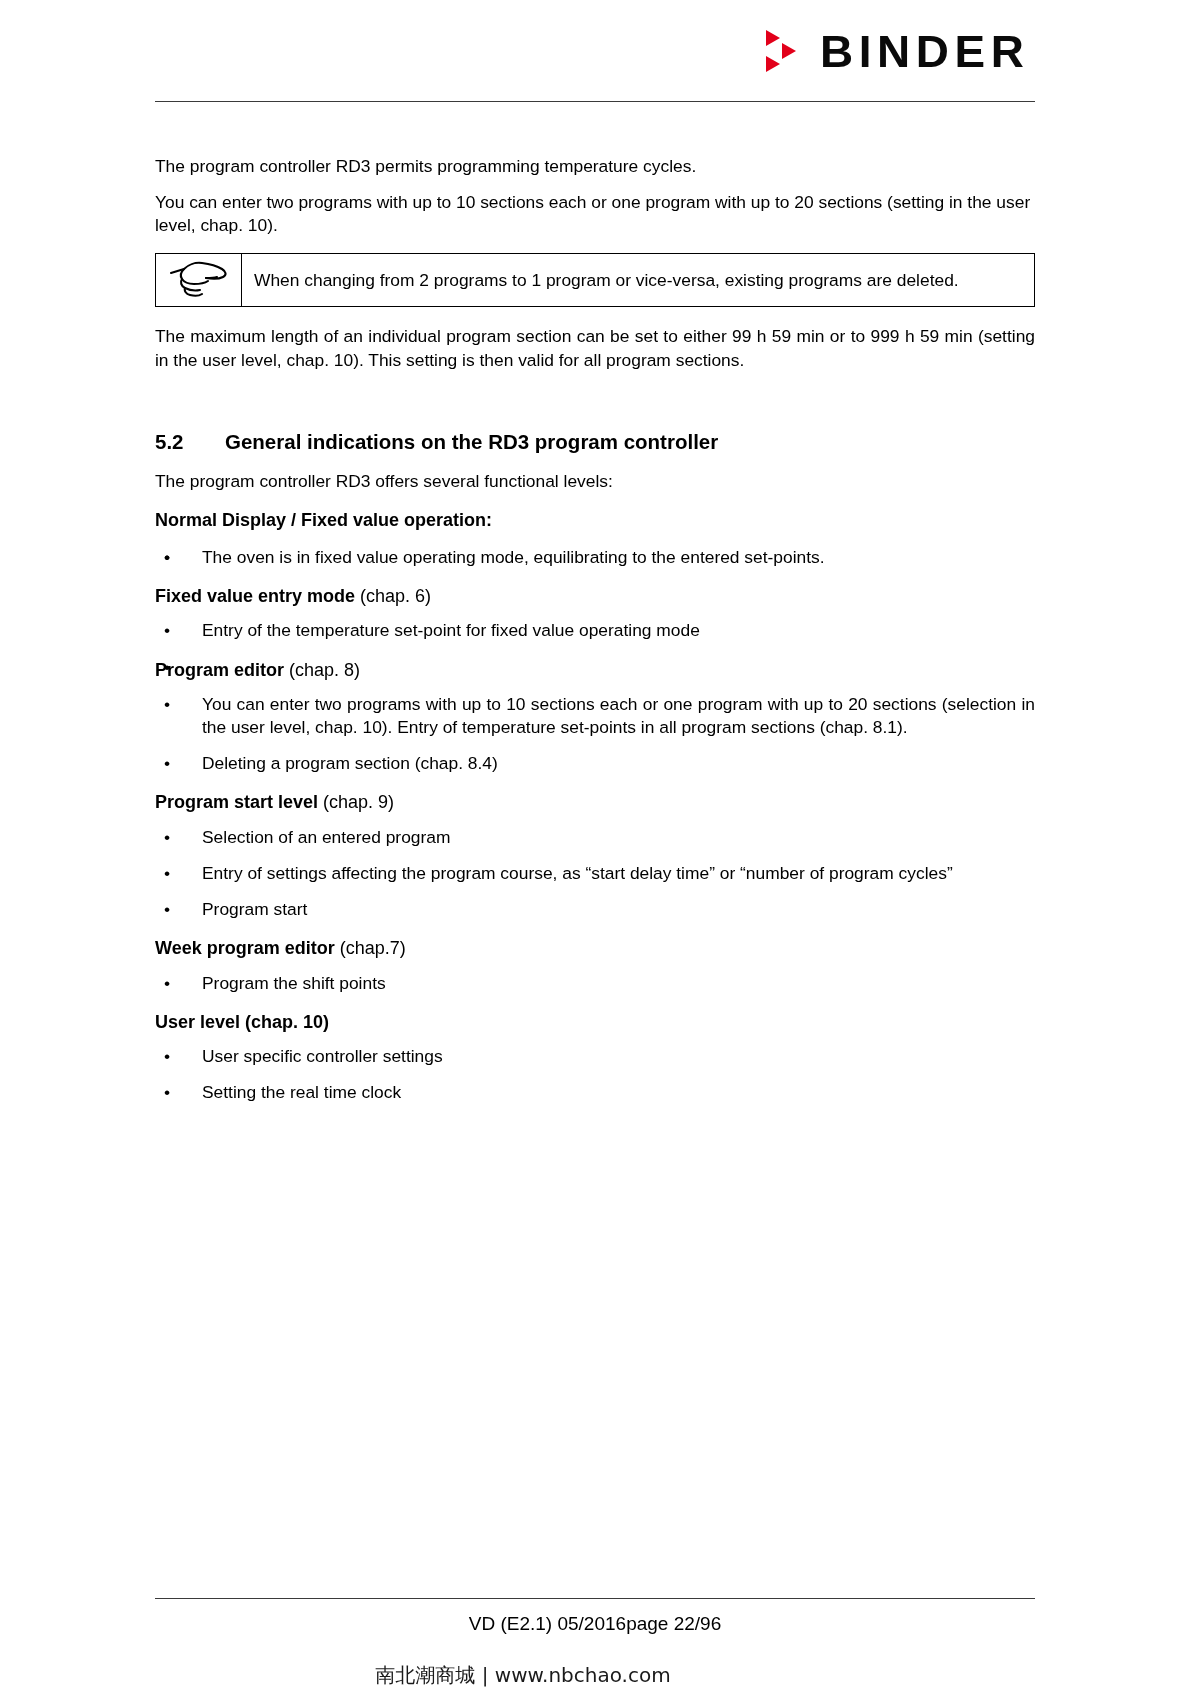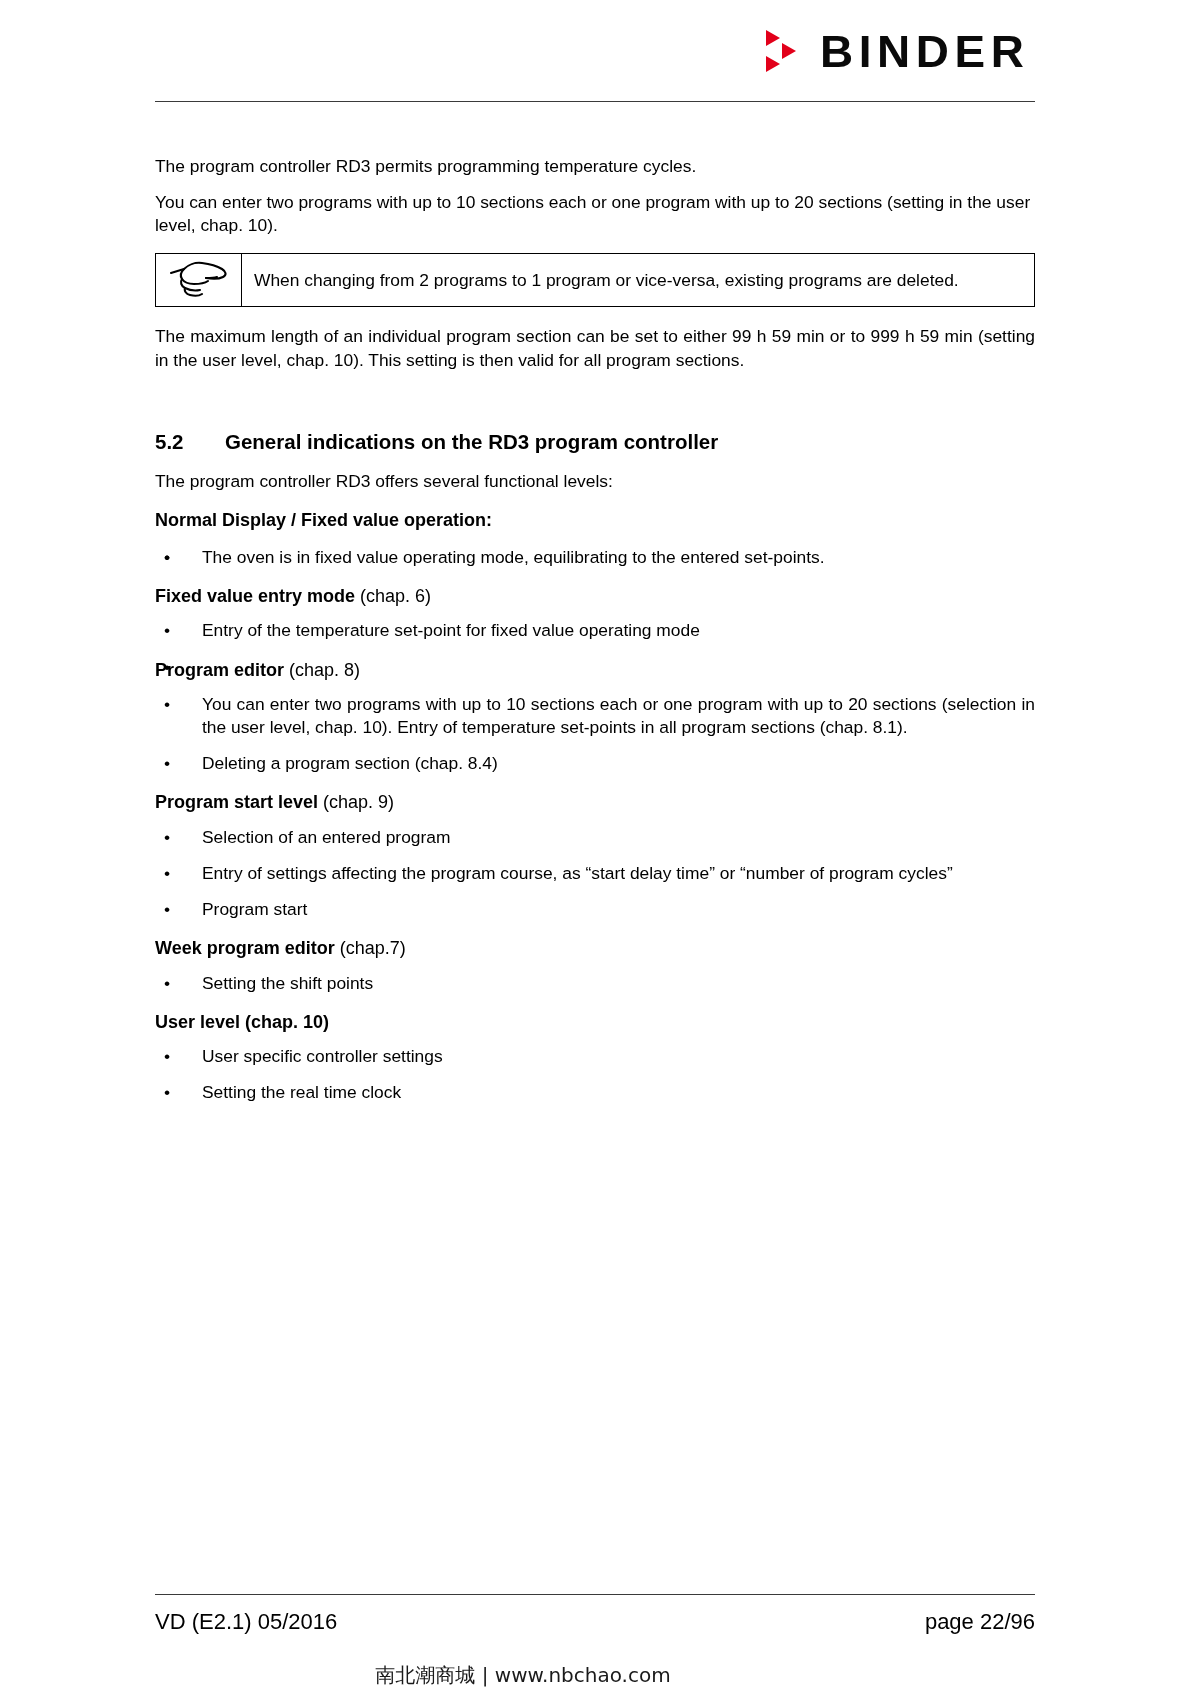--- a/index.html
+++ b/index.html
@@ -164,23 +164,23 @@
     width: 880px;
   }
   .footer-rule {
     width: 880px;
     height: 0;
     border-top: 1.6px solid #3a3a3a;
     margin-bottom: 14px;
   }
   .footer-row {
     display: flex;
-    justify-content: space-between;
+    justify-content: center;
     align-items: baseline;
-    font-size: 22px;
+    font-size: 19px;
   }
   .watermark {
     position: absolute;
     left: 7px;
     bottom: 8px;
     width: 1032px;
     text-align: center;
     font-size: 20px;
     color: #1a1a1a;
     font-family: "DejaVu Sans", sans-serif;
@@ -270,21 +270,21 @@
     <ul class="bullets">
       <li class="noj"><span class="dot">•</span><span>Selection of an entered program</span></li>
       <li class="noj"><span class="dot">•</span><span>Entry of settings affecting the program course, as “start delay time” or “number of program cycles”</span></li>
       <li class="noj"><span class="dot">•</span><span>Program start</span></li>
     </ul>
 
     <h3 class="sub-heading">
       <span>Week program editor</span><span class="normal"> (chap.7)</span>
     </h3>
     <ul class="bullets">
-      <li class="noj"><span class="dot">•</span><span>Setting the shift points</span></li>
+      <li class="noj"><span class="dot">•</span><span>Program the shift points</span></li>
     </ul>
 
     <h3 class="sub-heading">
       <span>User level (chap. 10)</span><span class="normal"></span>
     </h3>
     <ul class="bullets">
       <li class="noj"><span class="dot">•</span><span>User specific controller settings</span></li>
       <li class="noj"><span class="dot">•</span><span>Setting the real time clock</span></li>
     </ul>
 

